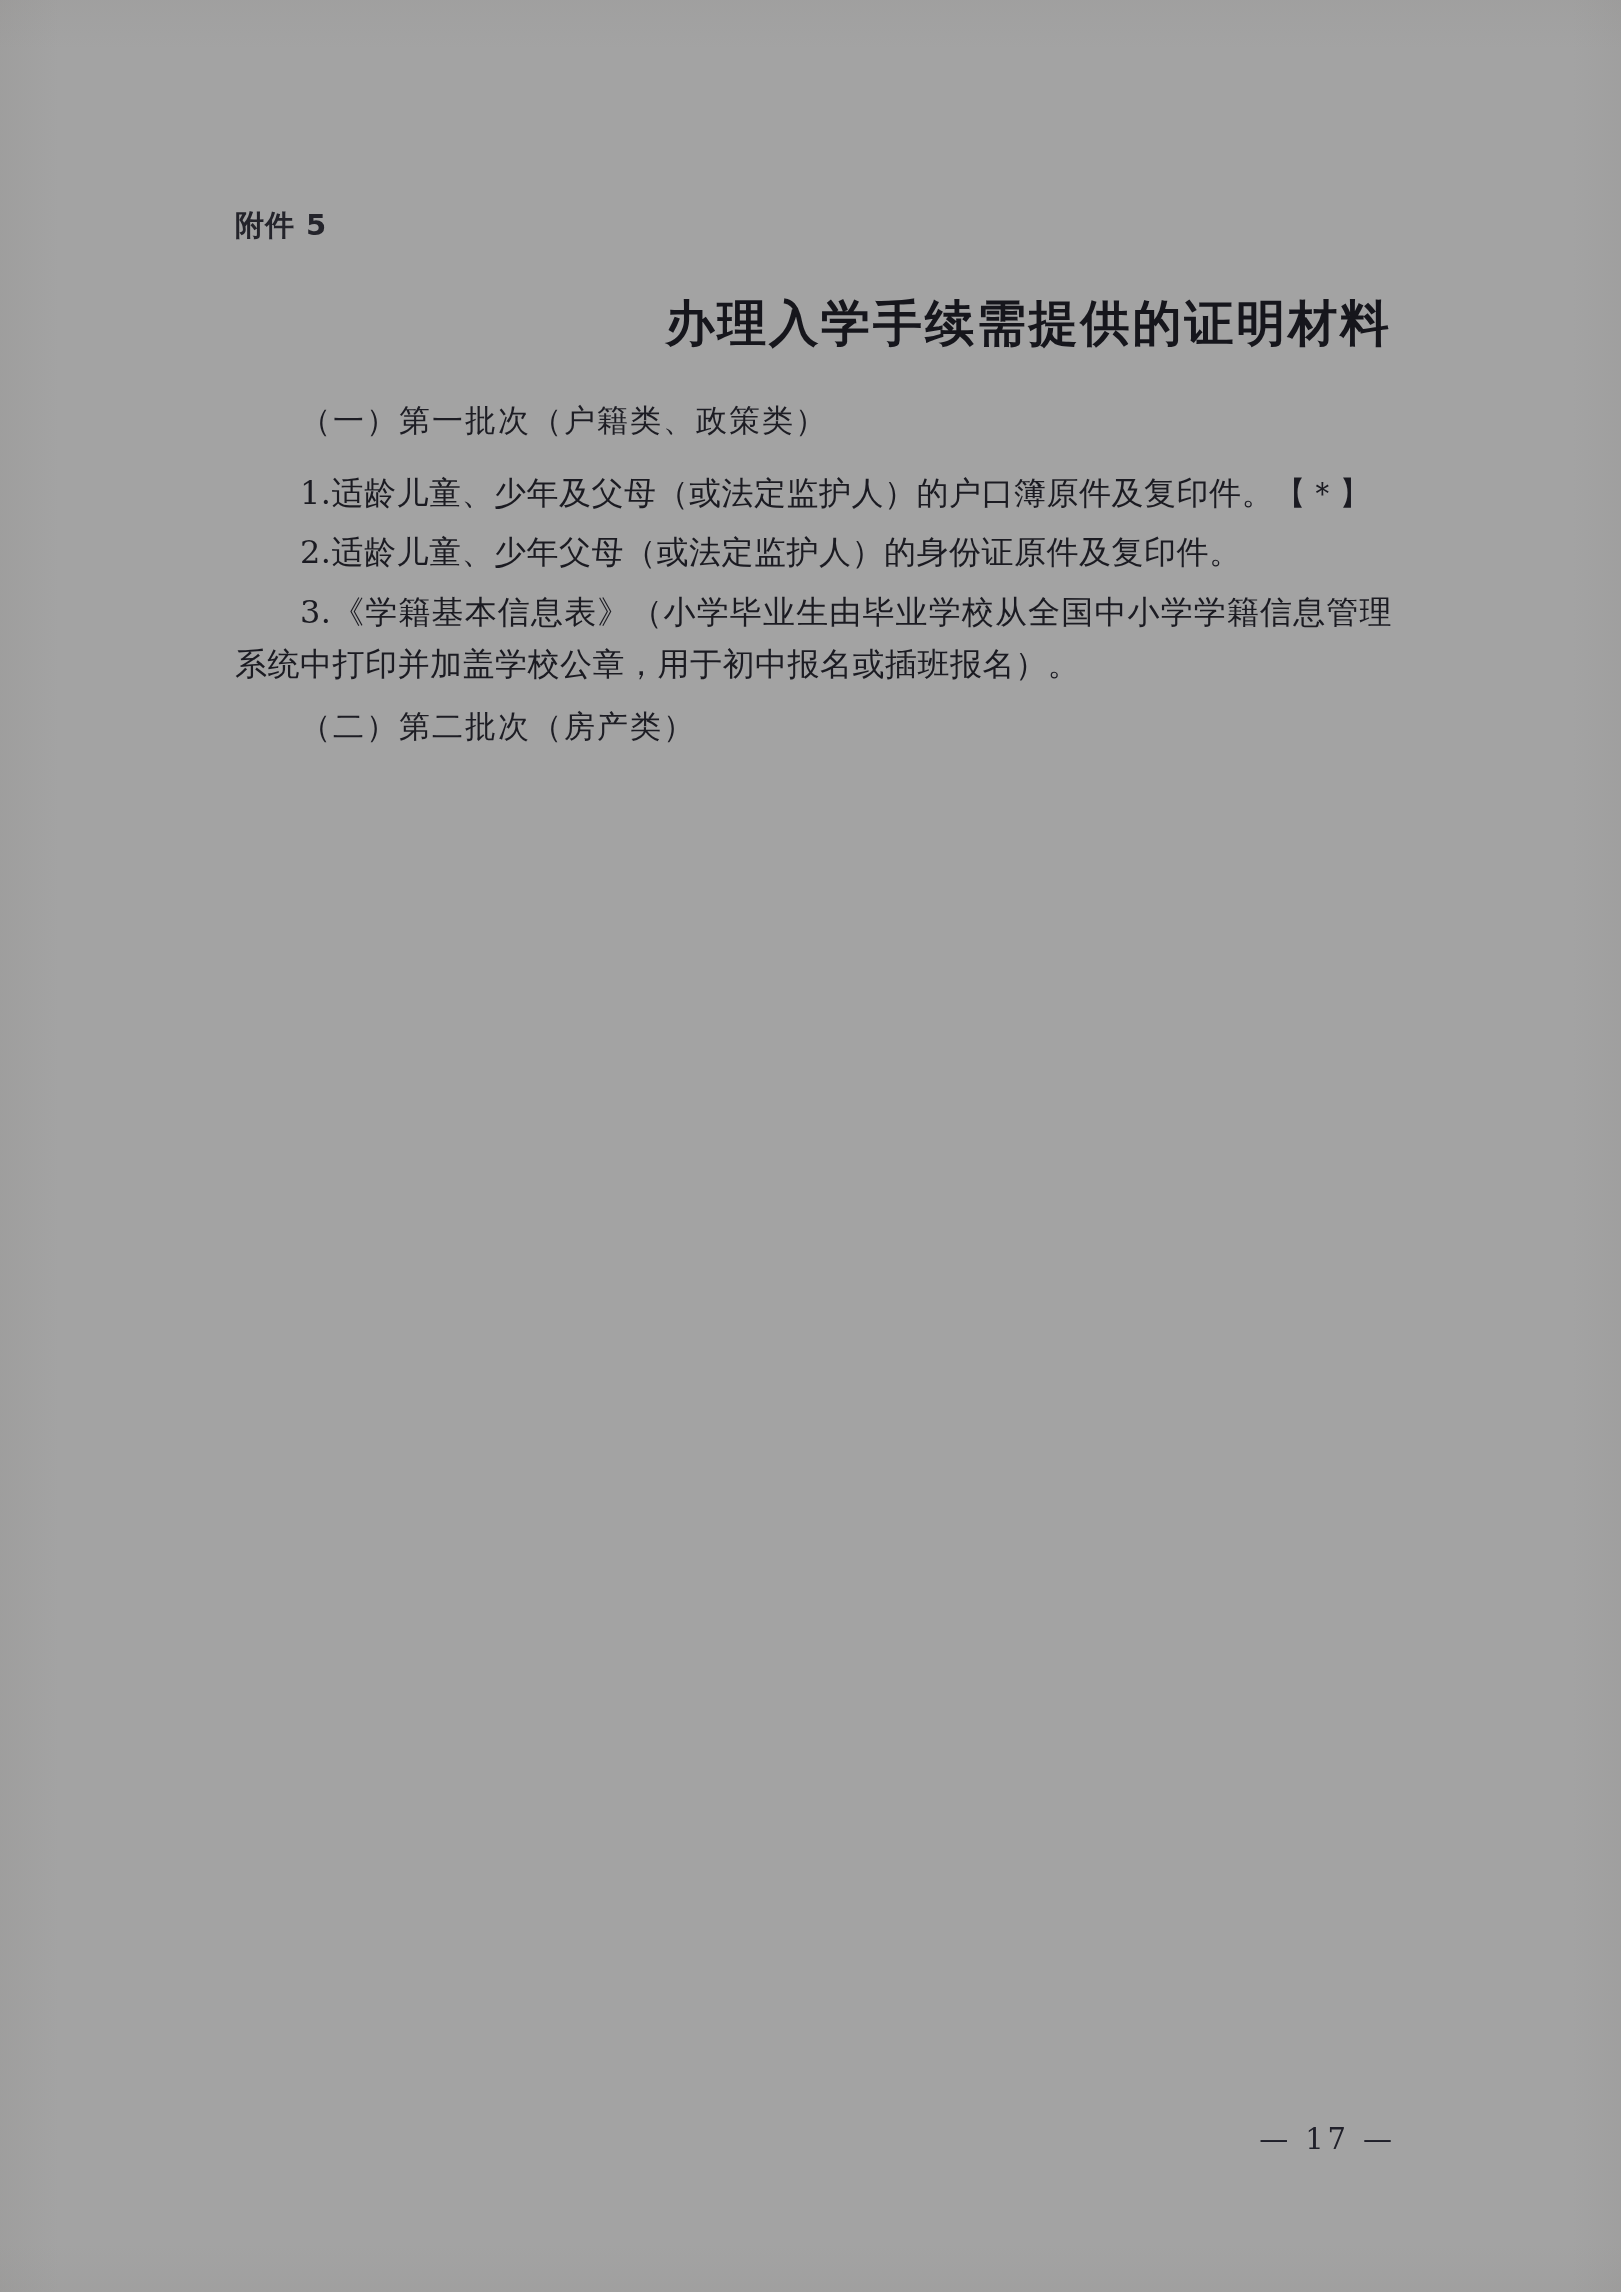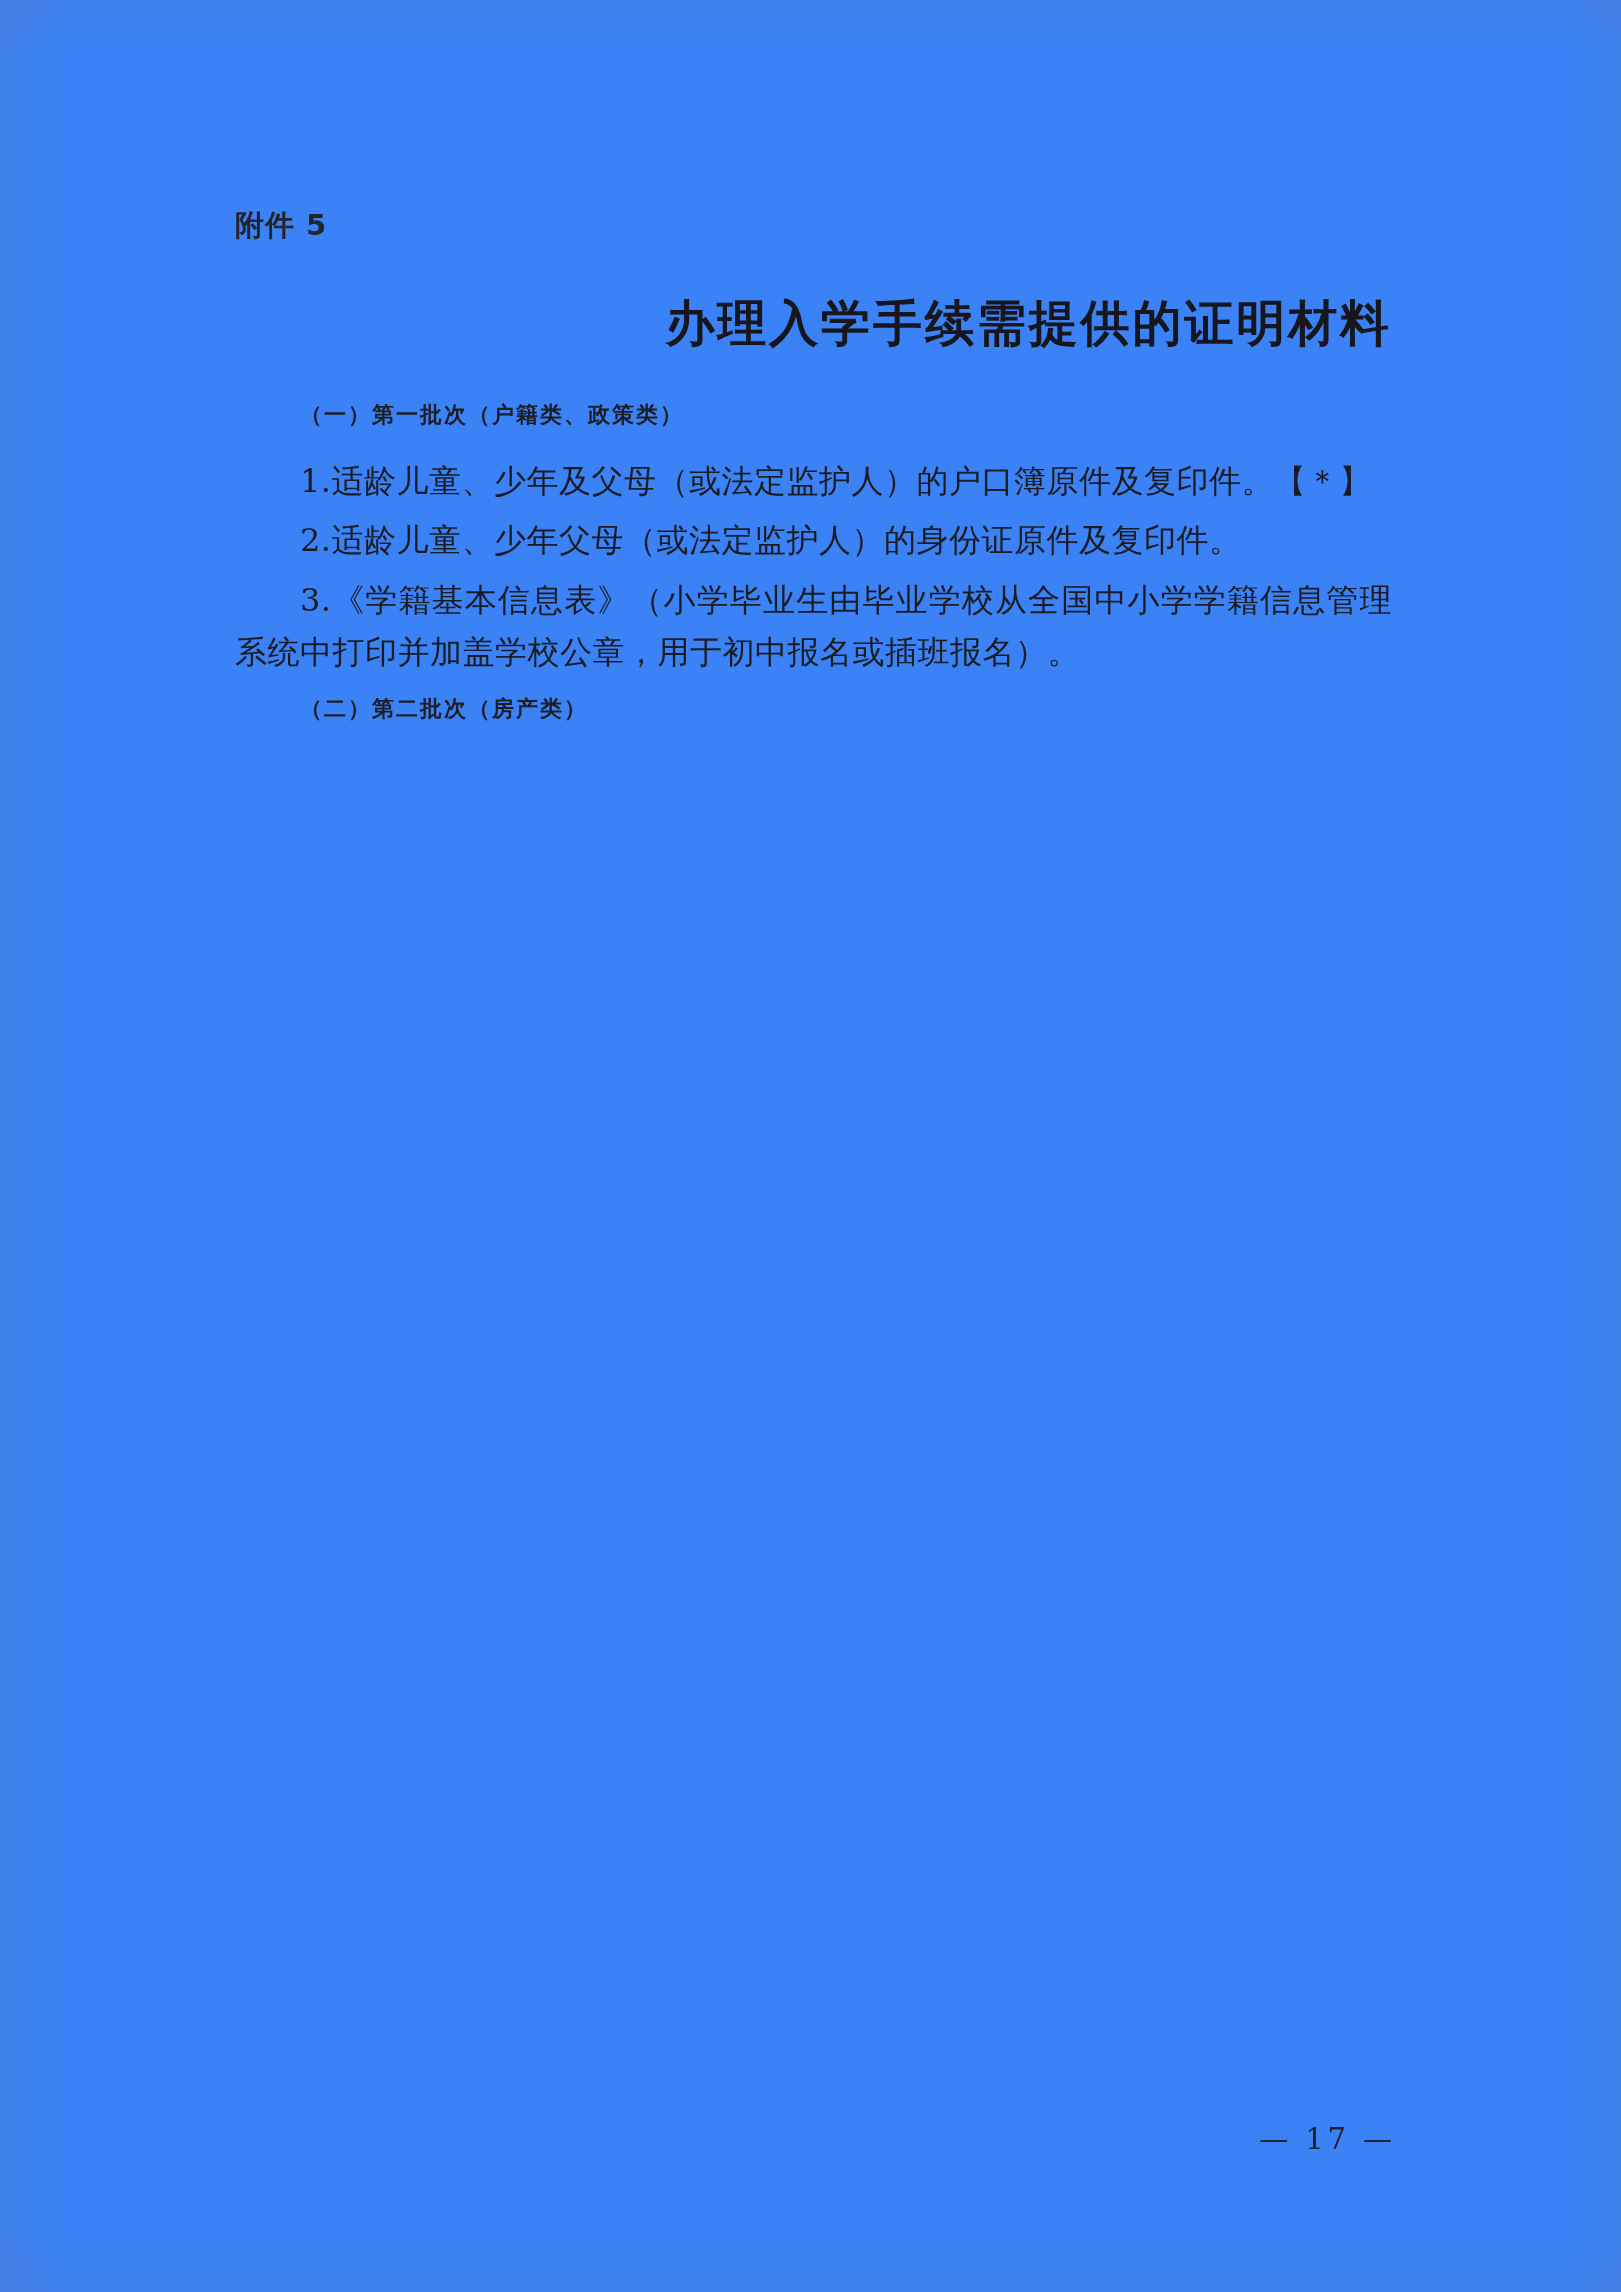--- a/index.html
+++ b/index.html
@@ -15,21 +15,21 @@
     overflow: hidden;
   }
 
   
   .page {
     position: absolute;
     left: 0;
     top: 0;
     width: 1621px;
     height: 2293px;
-    background: #3b82f6;
+    background: #a3a3a3;
     box-sizing: border-box;
   }
 
   
   .page::before {
     content: "";
     position: absolute;
     left: 0; top: 0; right: 0; bottom: 0;
     pointer-events: none;
     background:
@@ -69,26 +69,26 @@
     font-size: 32px;
     font-weight: 700;
     color: #1d1d24;
     letter-spacing: 2px;
     margin-left: 37px;
     margin-bottom: 25.5px;
     font-family: "DejaVu Sans", "Liberation Sans", sans-serif;
   }
 
   .sub-head {
-    font-size: 22px;
+    font-size: 31px;
     color: #1d1d24;
     letter-spacing: 2px;
     margin-left: 65px;
     margin-bottom: 25.5px;
-    font-weight: 700;
+    font-weight: 400;
   }
 
   .para {
     font-size: 32px;
     line-height: 1.62;
     color: #1b1b22;
     letter-spacing: 0.5px;
     text-align: justify;
     text-justify: inter-ideograph;
     text-indent: 65px;

